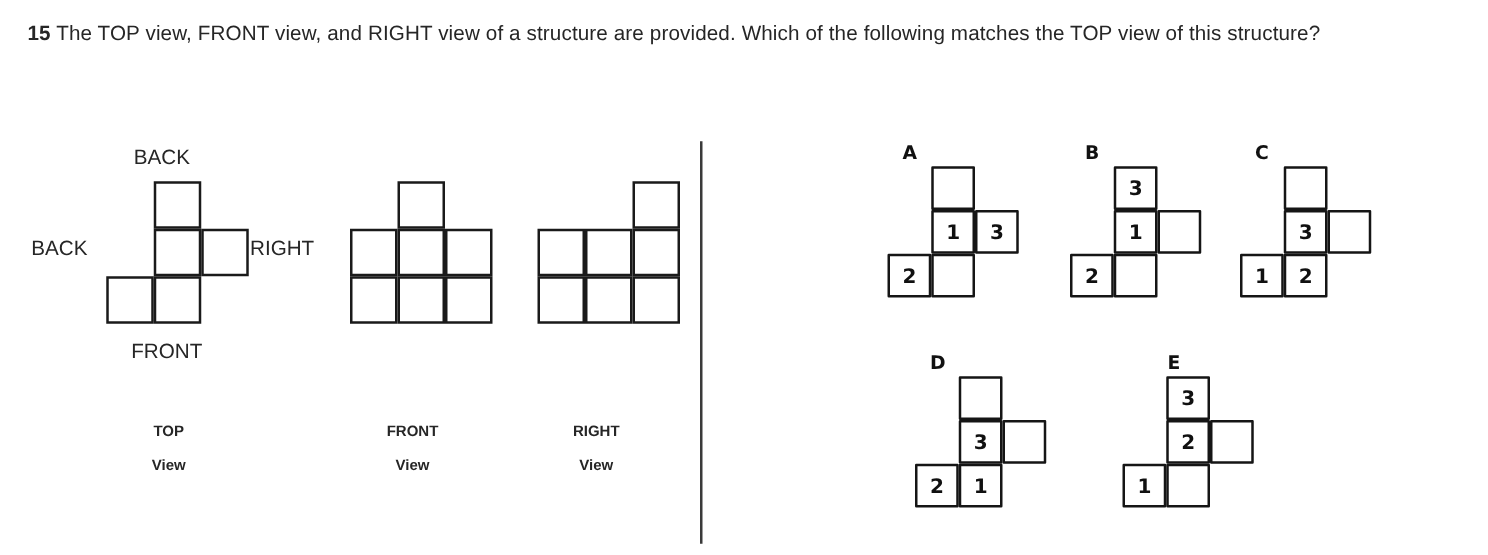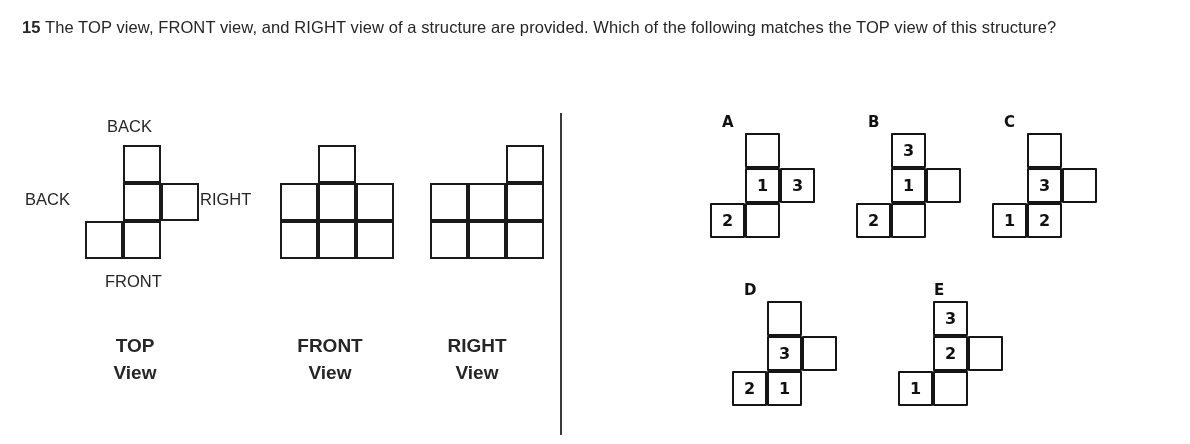--- a/index.html
+++ b/index.html
@@ -65,21 +65,21 @@
   .side-label {
     position: absolute;
     font-size: 16.5px;
     color: #262626;
     white-space: nowrap;
     font-family: "Liberation Sans", sans-serif;
   }
   .view-caption {
     position: absolute;
     text-align: center;
-    font-size: 19px;
+    font-size: 12px;
     font-weight: bold;
     line-height: 27px;
     color: #262626;
     white-space: nowrap;
     font-family: "Liberation Sans", sans-serif;
   }
   .option-label {
     position: absolute;
     font-family: "DejaVu Sans", sans-serif;
     font-weight: bold;

